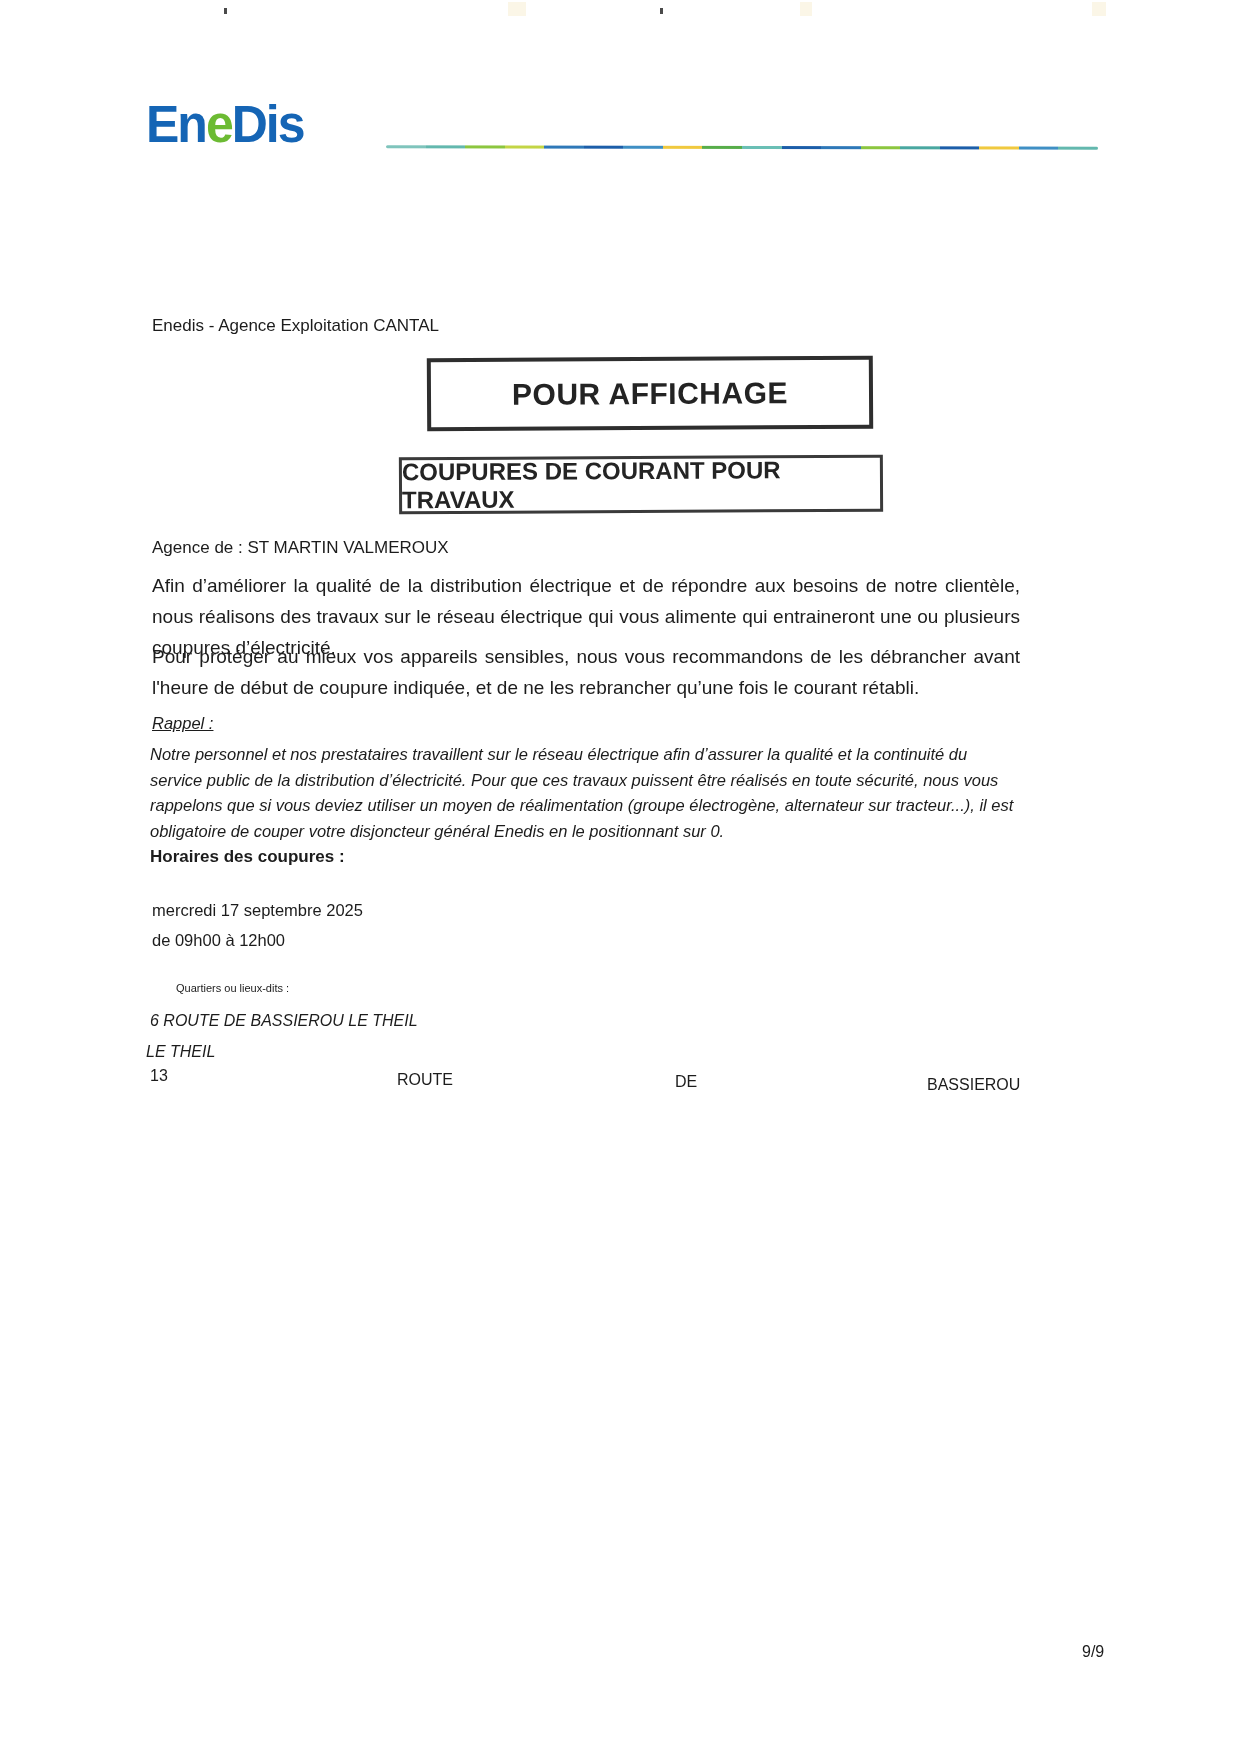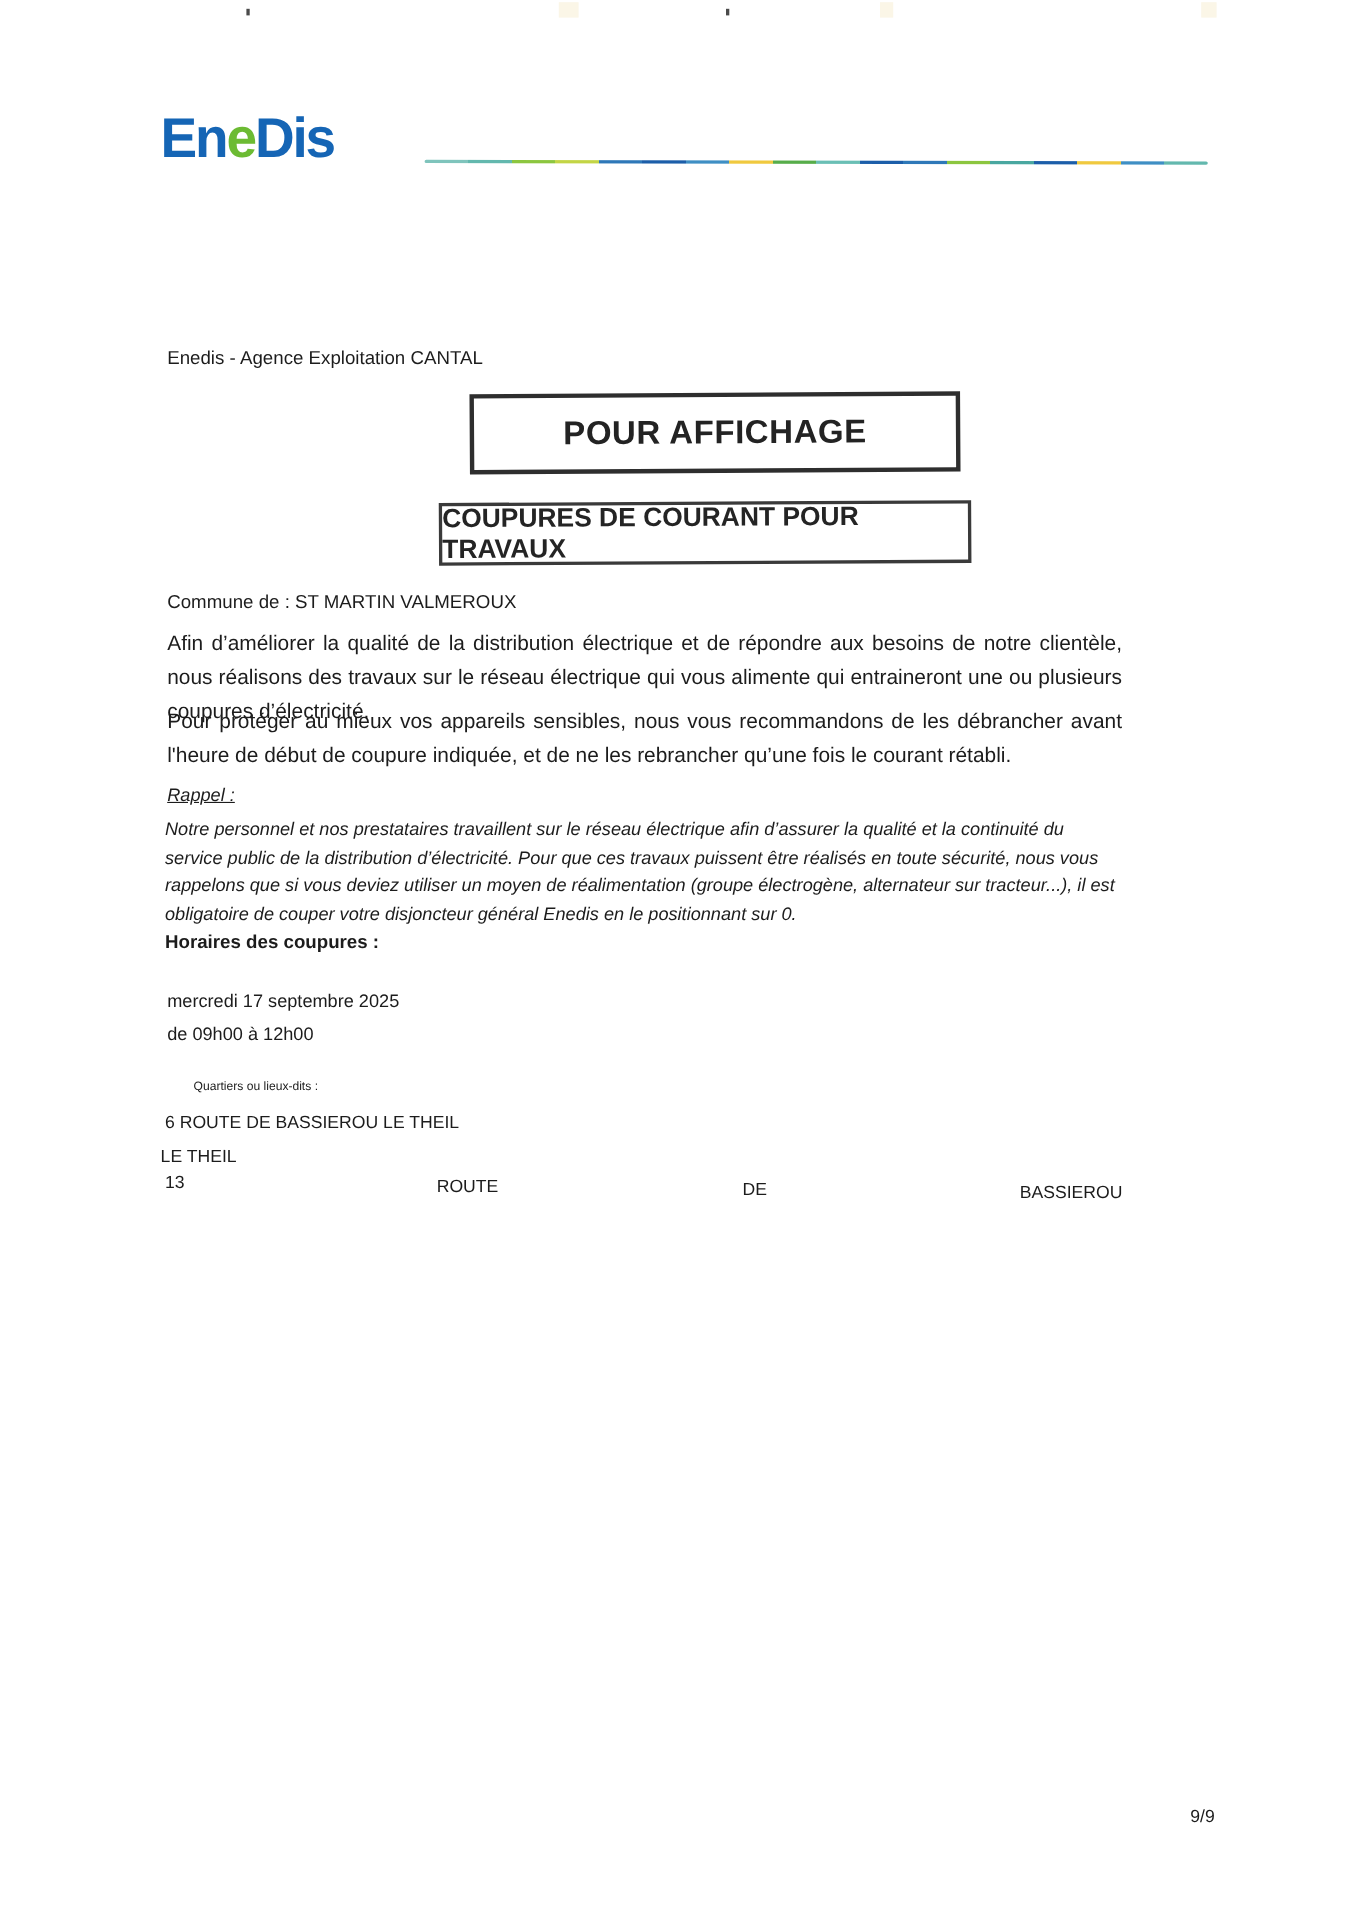--- a/index.html
+++ b/index.html
@@ -66,21 +66,21 @@
   #rappel-body{
     left:150px;top:742px;width:872px;
     font-size:16.5px;font-style:italic;line-height:25.5px;
   }
 
   #horaires-title{left:150px;top:847px;font-size:17px;font-weight:bold;}
   #horaires-date{left:152px;top:901px;font-size:16.5px;}
   #horaires-time{left:152px;top:931px;font-size:16.5px;}
 
   #quartiers-title{left:152px;top:982px;font-size:11px;margin-left:24px;}
-  .quartier-item{font-size:16px;}
+  .quartier-item{font-size:16px;font-style:italic;}
   #quartier-item-0{left:150px;top:1012px;}
   #quartier-item-1{left:146px;top:1043px;}
 
   .spread-word{position:absolute;font-size:16px;}
   #spread-0{left:150px;top:1067px;}
   #spread-1{left:397px;top:1071px;}
   #spread-2{left:675px;top:1073px;}
   #spread-3{left:927px;top:1076px;}
 
   #page-number{left:1082px;top:1643px;font-size:16px;}
@@ -103,21 +103,21 @@
 
   <div id="agency-line" class="abs">Enedis - Agence Exploitation CANTAL</div>
 
   <div id="banner-primary" class="abs">
     <span class="txt">POUR AFFICHAGE</span>
   </div>
   <div id="banner-secondary" class="abs">
     <span class="txt">COUPURES DE COURANT POUR TRAVAUX</span>
   </div>
 
-  <div id="commune-line" class="abs">Commune de : ST MARTIN VALMEROUX</div>
+  <div id="commune-line" class="abs">Agence de : ST MARTIN VALMEROUX</div>
 
   <div id="para-intro" class="abs body-text">Afin d’améliorer la qualité de la distribution électrique et de répondre aux besoins de notre clientèle, nous réalisons des travaux sur le réseau électrique qui vous alimente qui entraineront une ou plusieurs coupures d’électricité.</div>
   <div id="para-advice" class="abs body-text">Pour protéger au mieux vos appareils sensibles, nous vous recommandons de les débrancher avant l'heure de début de coupure indiquée, et de ne les rebrancher qu’une fois le courant rétabli.</div>
 
   <div id="rappel-title" class="abs">Rappel :</div>
   <div id="rappel-body" class="abs">Notre personnel et nos prestataires travaillent sur le réseau électrique afin d’assurer la qualité et la continuité du service public de la distribution d’électricité. Pour que ces travaux puissent être réalisés en toute sécurité, nous vous rappelons que si vous deviez utiliser un moyen de réalimentation (groupe électrogène, alternateur sur tracteur...), il est obligatoire de couper votre disjoncteur général Enedis en le positionnant sur 0.</div>
 
   <div id="horaires-title" class="abs">Horaires des coupures :</div>
   <div id="horaires-date" class="abs">mercredi 17 septembre 2025</div>
   <div id="horaires-time" class="abs">de 09h00 à 12h00</div>

